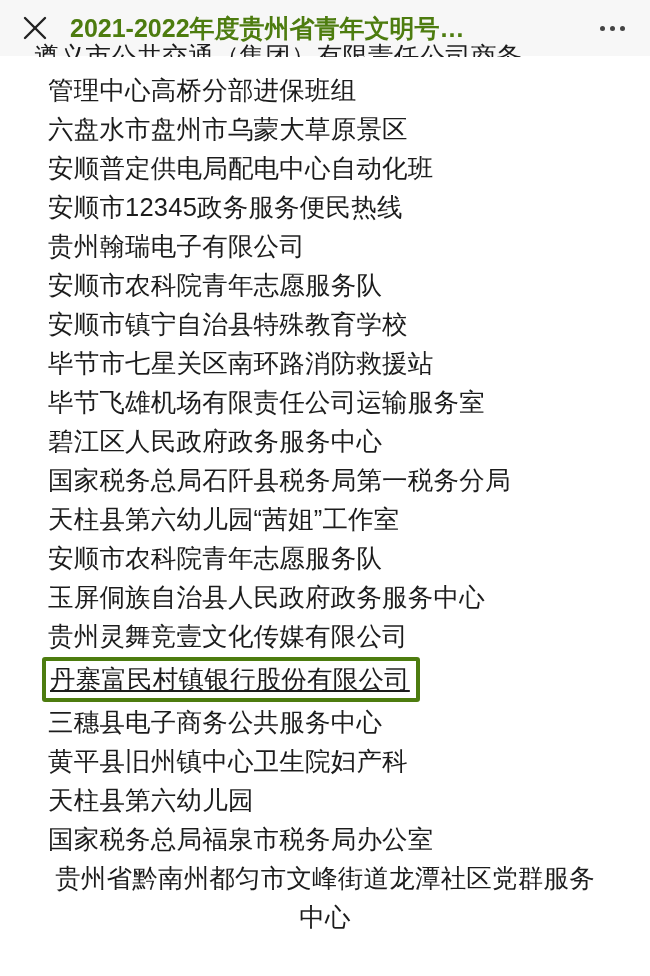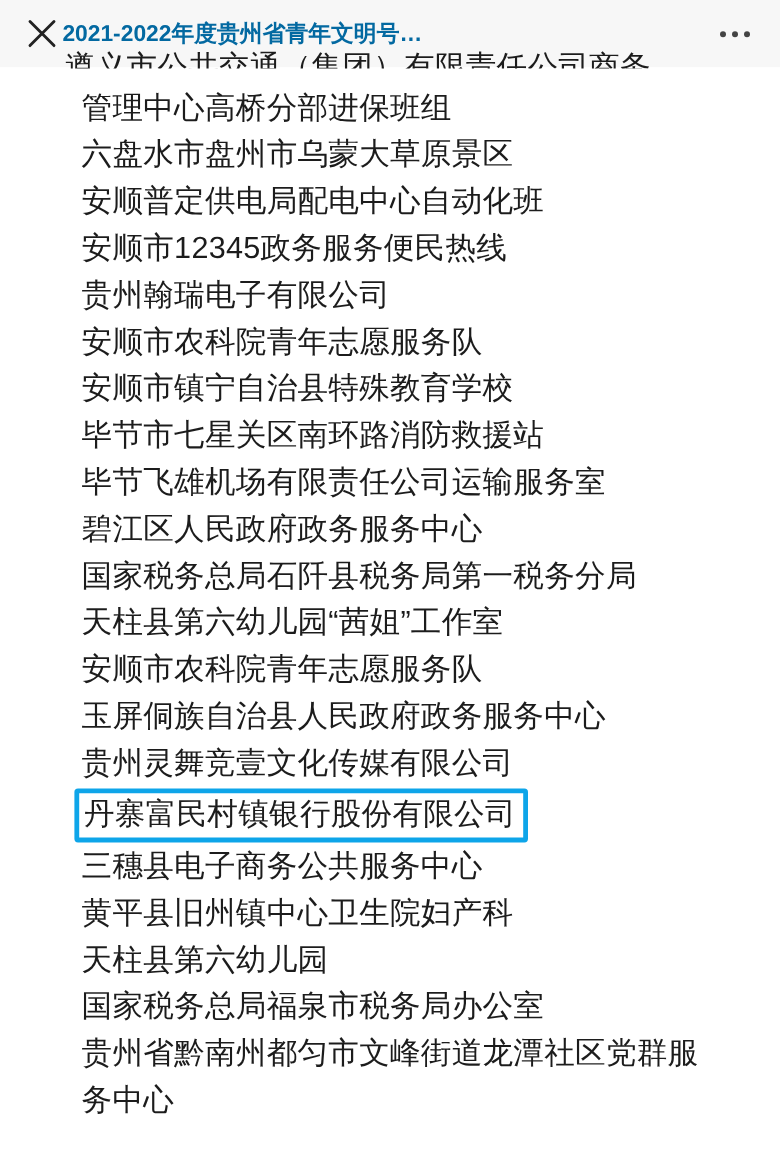--- a/index.html
+++ b/index.html
@@ -36,24 +36,25 @@
     height: 34px;
     flex: 0 0 34px;
     display: flex;
     align-items: center;
     justify-content: center;
     cursor: pointer;
   }
   .nav-close svg { display: block; }
   .nav-title {
     flex: 1 1 auto;
+    margin-left: 18px;
     margin-right: 10px;
-    font-size: 19px;
+    font-size: 25px;
     font-weight: bold;
-    color: #0369a1;
+    color: #4d7c0f;
     white-space: nowrap;
     overflow: hidden;
     text-overflow: ellipsis;
     letter-spacing: 0px;
   }
   .nav-more {
     flex: 0 0 40px;
     width: 40px;
     height: 34px;
     display: flex;
@@ -65,21 +66,21 @@
     display: block;
     width: 5px;
     height: 5px;
     border-radius: 50%;
     background: #444;
     margin: 0 2.5px;
   }
   
   .content {
     position: relative;
-    padding: 0 54px;
+    padding: 0 34px;
     box-sizing: border-box;
   }
   .line-list {
     margin: 14px;
     padding: 0;
     list-style: none;
   }
   .line {
     font-size: 25.5px;
     line-height: 39px;
@@ -90,31 +91,33 @@
   
   .line.clipped {
     position: relative;
     height: 20px;
     overflow: hidden;
     line-height: 39px;
     margin-top: -19px;
   }
   .line.wrap {
     white-space: normal;
+    text-align: center;
   }
   
   .line.highlighted {
     display: inline-block;
     white-space: nowrap;
-    border: 4px solid #0ea5e9;
+    border: 4px solid #4d7c0f;
     border-radius: 3px;
     padding: 0px 6px 1px 4px;
     margin: 2px 0 2px -6px;
     line-height: 36px;
     box-sizing: border-box;
+    text-decoration: underline;
   }
   .hl-row {
     height: 47px;
     display: flex;
     align-items: center;
   }
 </style>
 </head>
 <body>
 

